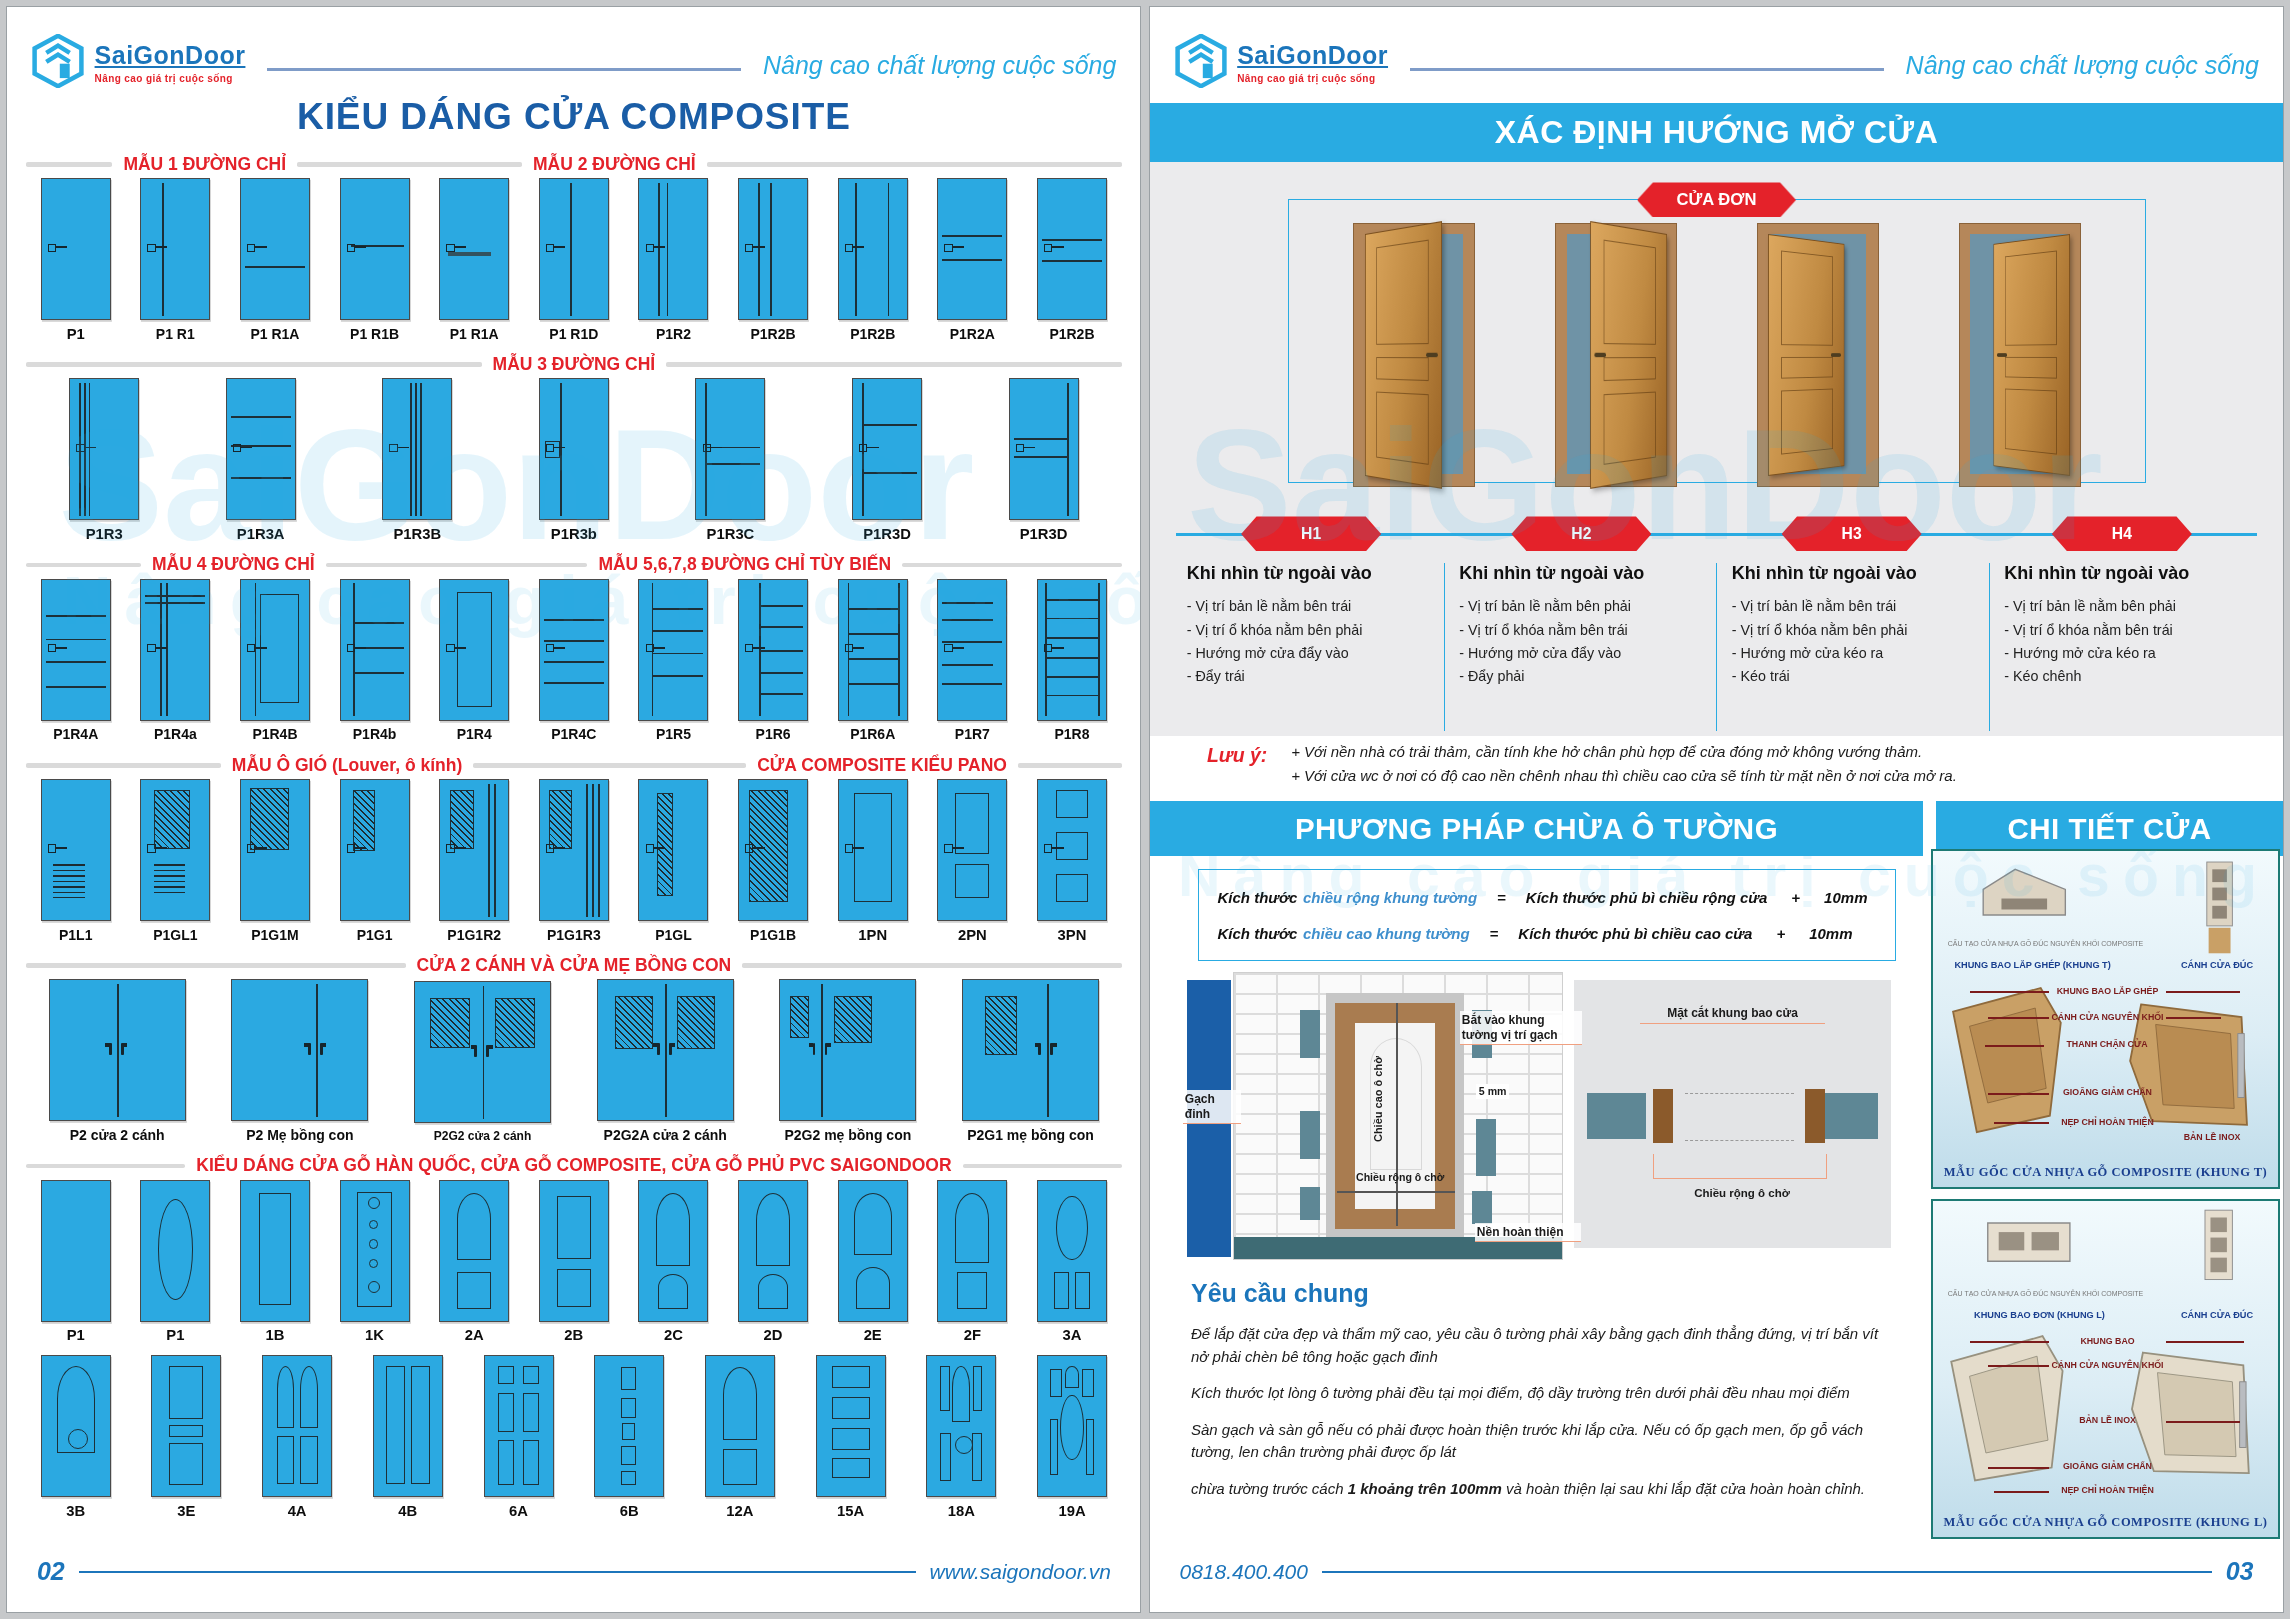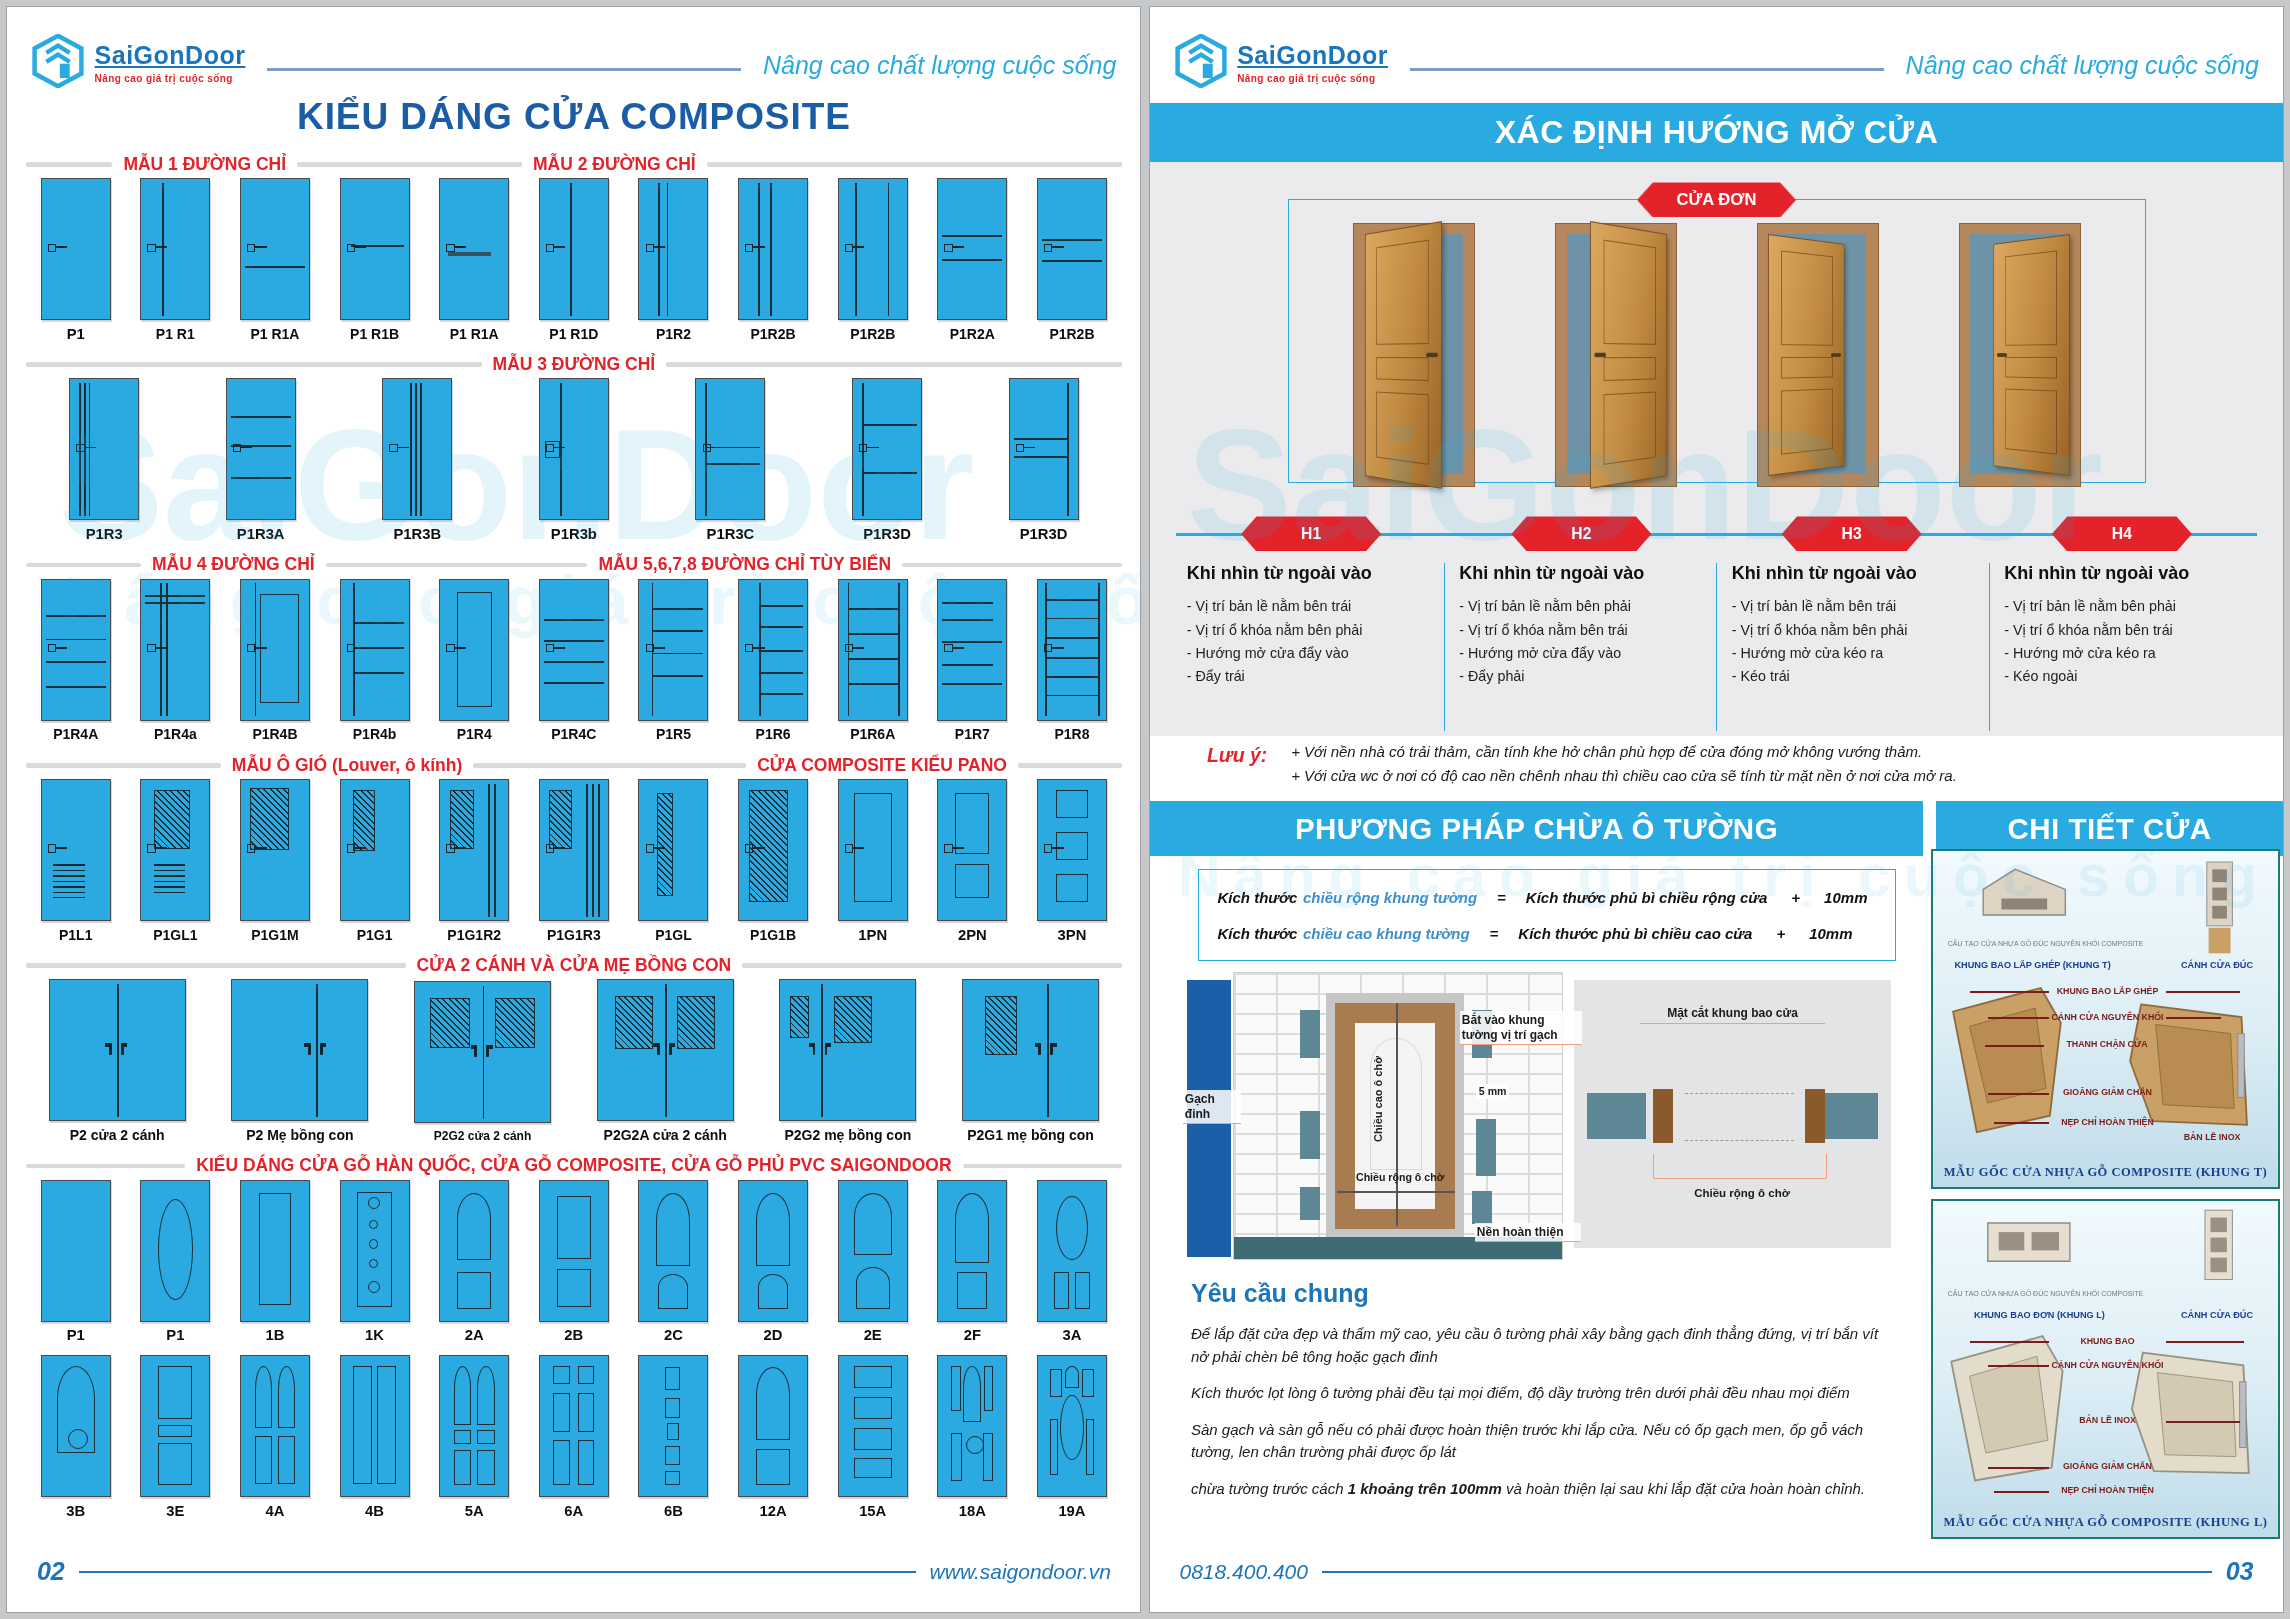--- a/index.html
+++ b/index.html
@@ -712,31 +712,20 @@
           </div>
           <div class="dcell" style="width: 9.09%;">
             <div class="door">
               <div class="pr" style="left: 18%; top: 7%; width: 28%; height: 84%; border: 1.8px solid rgb(29, 48, 56); box-sizing: border-box;"></div>
               <div class="pr" style="left: 54%; top: 7%; width: 28%; height: 84%; border: 1.8px solid rgb(29, 48, 56); box-sizing: border-box;"></div>
             </div>
             <div class="dlabel">4B</div>
           </div>
           <div class="dcell" style="width: 9.09%;">
             <div class="door">
-              <div class="pr" style="left: 20%; top: 7%; width: 26%; height: 42%; border: 1.8px solid rgb(29, 48, 56); box-sizing: border-box; border-radius: 50% 50% 0px 0px / 38% 38% 0px 0px;"></div>
-              <div class="pr" style="left: 54%; top: 7%; width: 26%; height: 42%; border: 1.8px solid rgb(29, 48, 56); box-sizing: border-box; border-radius: 50% 50% 0px 0px / 38% 38% 0px 0px;"></div>
-              <div class="pr" style="left: 20%; top: 53%; width: 26%; height: 10%; border: 1.8px solid rgb(29, 48, 56); box-sizing: border-box;"></div>
-              <div class="pr" style="left: 20%; top: 67%; width: 26%; height: 25%; border: 1.8px solid rgb(29, 48, 56); box-sizing: border-box;"></div>
-              <div class="pr" style="left: 54%; top: 53%; width: 26%; height: 10%; border: 1.8px solid rgb(29, 48, 56); box-sizing: border-box;"></div>
-              <div class="pr" style="left: 54%; top: 67%; width: 26%; height: 25%; border: 1.8px solid rgb(29, 48, 56); box-sizing: border-box;"></div>
-            </div>
-            <div class="dlabel">5A</div>
-          </div>
-          <div class="dcell" style="width: 9.09%;">
-            <div class="door">
               <div class="pr" style="left: 20%; top: 7%; width: 24%; height: 13%; border: 1.8px solid rgb(29, 48, 56); box-sizing: border-box;"></div>
               <div class="pr" style="left: 56%; top: 7%; width: 24%; height: 13%; border: 1.8px solid rgb(29, 48, 56); box-sizing: border-box;"></div>
               <div class="pr" style="left: 20%; top: 26%; width: 24%; height: 28%; border: 1.8px solid rgb(29, 48, 56); box-sizing: border-box;"></div>
               <div class="pr" style="left: 56%; top: 26%; width: 24%; height: 28%; border: 1.8px solid rgb(29, 48, 56); box-sizing: border-box;"></div>
               <div class="pr" style="left: 20%; top: 60%; width: 24%; height: 32%; border: 1.8px solid rgb(29, 48, 56); box-sizing: border-box;"></div>
               <div class="pr" style="left: 56%; top: 60%; width: 24%; height: 32%; border: 1.8px solid rgb(29, 48, 56); box-sizing: border-box;"></div>
             </div>
             <div class="dlabel">6A</div>
           </div>
           <div class="dcell" style="width: 9.09%;">
@@ -895,21 +884,21 @@
           <div class="dir-line">- Vị trí bản lề nằm bên trái</div>
           <div class="dir-line">- Vị trí ổ khóa nằm bên phải</div>
           <div class="dir-line">- Hướng mở cửa kéo ra</div>
           <div class="dir-line">- Kéo trái</div>
         </div>
         <div class="dir-col">
           <div class="dir-title">Khi nhìn từ ngoài vào</div>
           <div class="dir-line">- Vị trí bản lề nằm bên phải</div>
           <div class="dir-line">- Vị trí ổ khóa nằm bên trái</div>
           <div class="dir-line">- Hướng mở cửa kéo ra</div>
-          <div class="dir-line">- Kéo ngoài</div>
+          <div class="dir-line">- Kéo chênh</div>
         </div>
       </div>
   </div>
 
   <div class="note">
     <div class="note-label">Lưu ý:</div>
     <div class="note-text" id="note-lines">
         <div>+ Với nền nhà có trải thảm, cần tính khe hở chân phù hợp để cửa đóng mở không vướng thảm.</div>
         <div>+ Với cửa wc ở nơi có độ cao nền chênh nhau thì chiều cao cửa sẽ tính từ mặt nền ở nơi cửa mở ra.</div>
       </div>

